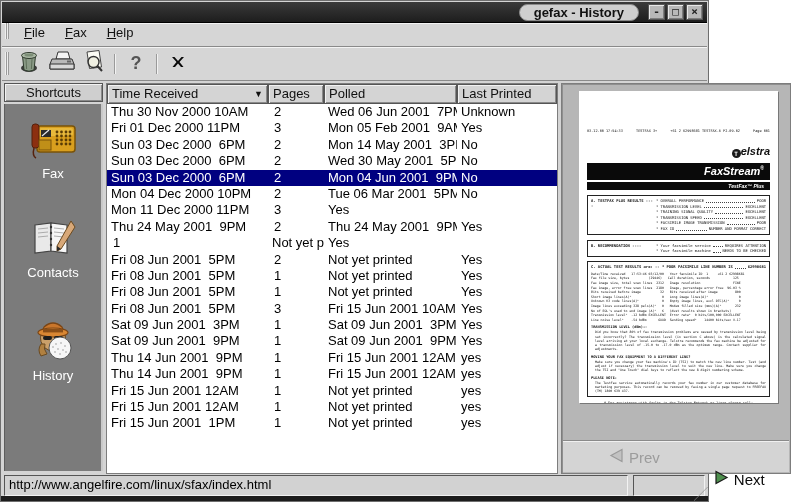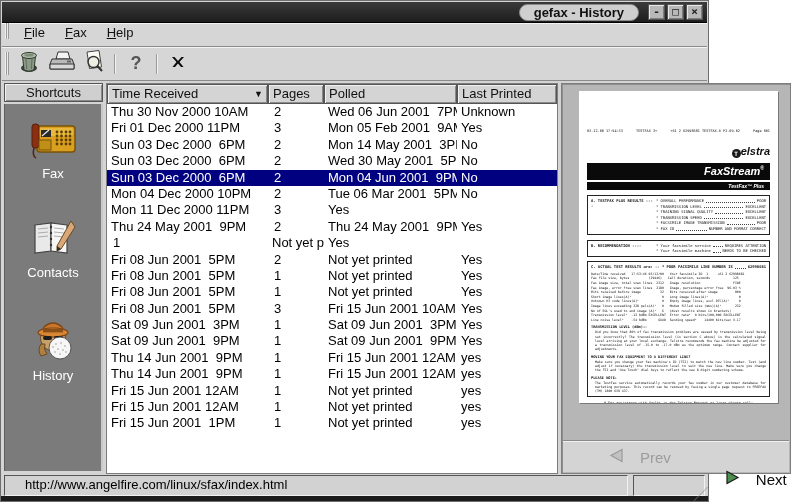--- a/index.html
+++ b/index.html
@@ -102,29 +102,29 @@
   .stats { margin-top:2px; }
   .fpara { margin-top:3px; }
   .fpara-h { font-size:3.6px; font-weight:bold; line-height:5px; }
   .fpara-b { font-size:3.2px; line-height:4.3px; text-align:justify; padding-left:4px; }
   .ffooter { margin-top:4px; text-align:center; }
   .ffoot { font-size:3.4px; line-height:5px; }
 
   .navrow { position:absolute; left:1px; right:1px; bottom:1px; height:31px;
             background:#d4d4d4; border-top:1px solid #f0f0f0;
             box-shadow:0 -1px 0 #8a8a8a; display:flex; align-items:center; }
-  .navbtn { display:flex; align-items:center; gap:16px; font-size:15px; }
+  .navbtn { display:flex; align-items:center; gap:5px; font-size:15px; }
   .navbtn.prev { margin-left:46px; color:#9c9c9c; }
   .navbtn.next { margin-left:54px; color:#0a0a0a;margin-top:44px; }
 
   
   .statusbar { position:absolute; left:1px; right:1px; bottom:5px; height:21px;
                background:#d4d4d4; display:flex; }
   .status-seg { height:100%; border:1px solid; border-color:#555 #f2f2f2 #f2f2f2 #555;
-                background:#d2d2d2; font-size:13px; line-height:18px; padding:0 20px;
+                background:#d2d2d2; font-size:13px; line-height:18px; padding:0 4px;
                 white-space:nowrap; overflow:hidden; }
   .status-url { margin-left:2px; width:624px; }
   .status-aux { flex:1; margin-left:5px; margin-right:2px; }
   .bottom-strip { position:absolute; left:0; right:0; bottom:0; height:5px;
                   background:#1c1c1c; }
   .resize-grip { position:absolute; right:0; bottom:0; width:14px; height:14px;
                  background:linear-gradient(135deg, transparent 46%, #888 48%, transparent 52%); }
 </style>
 </head>
 <body>

